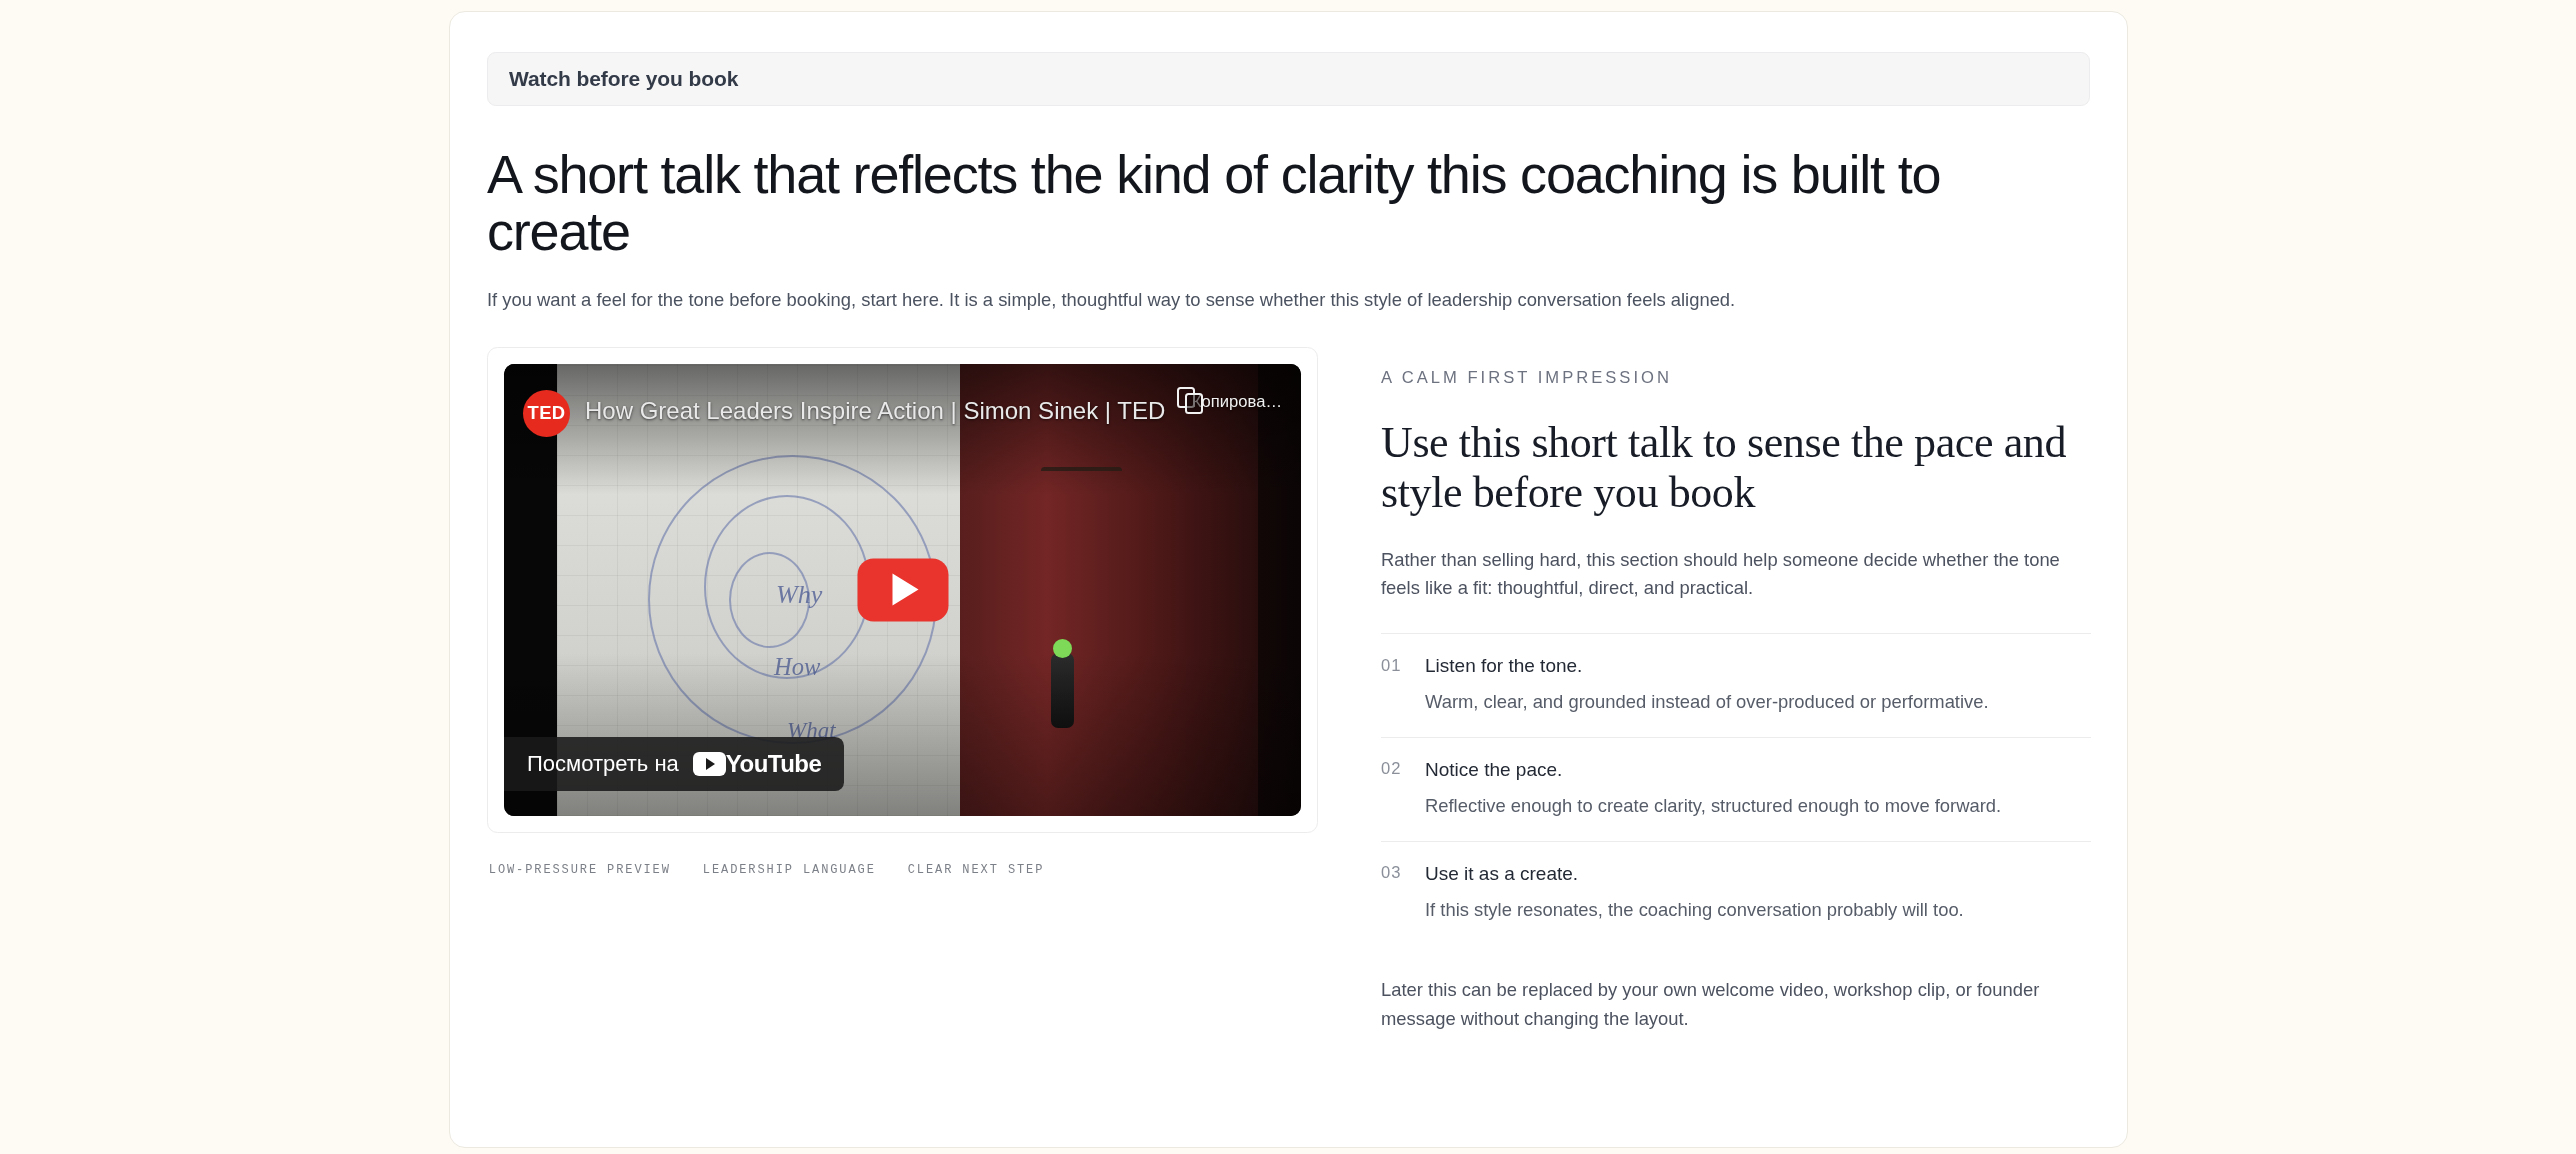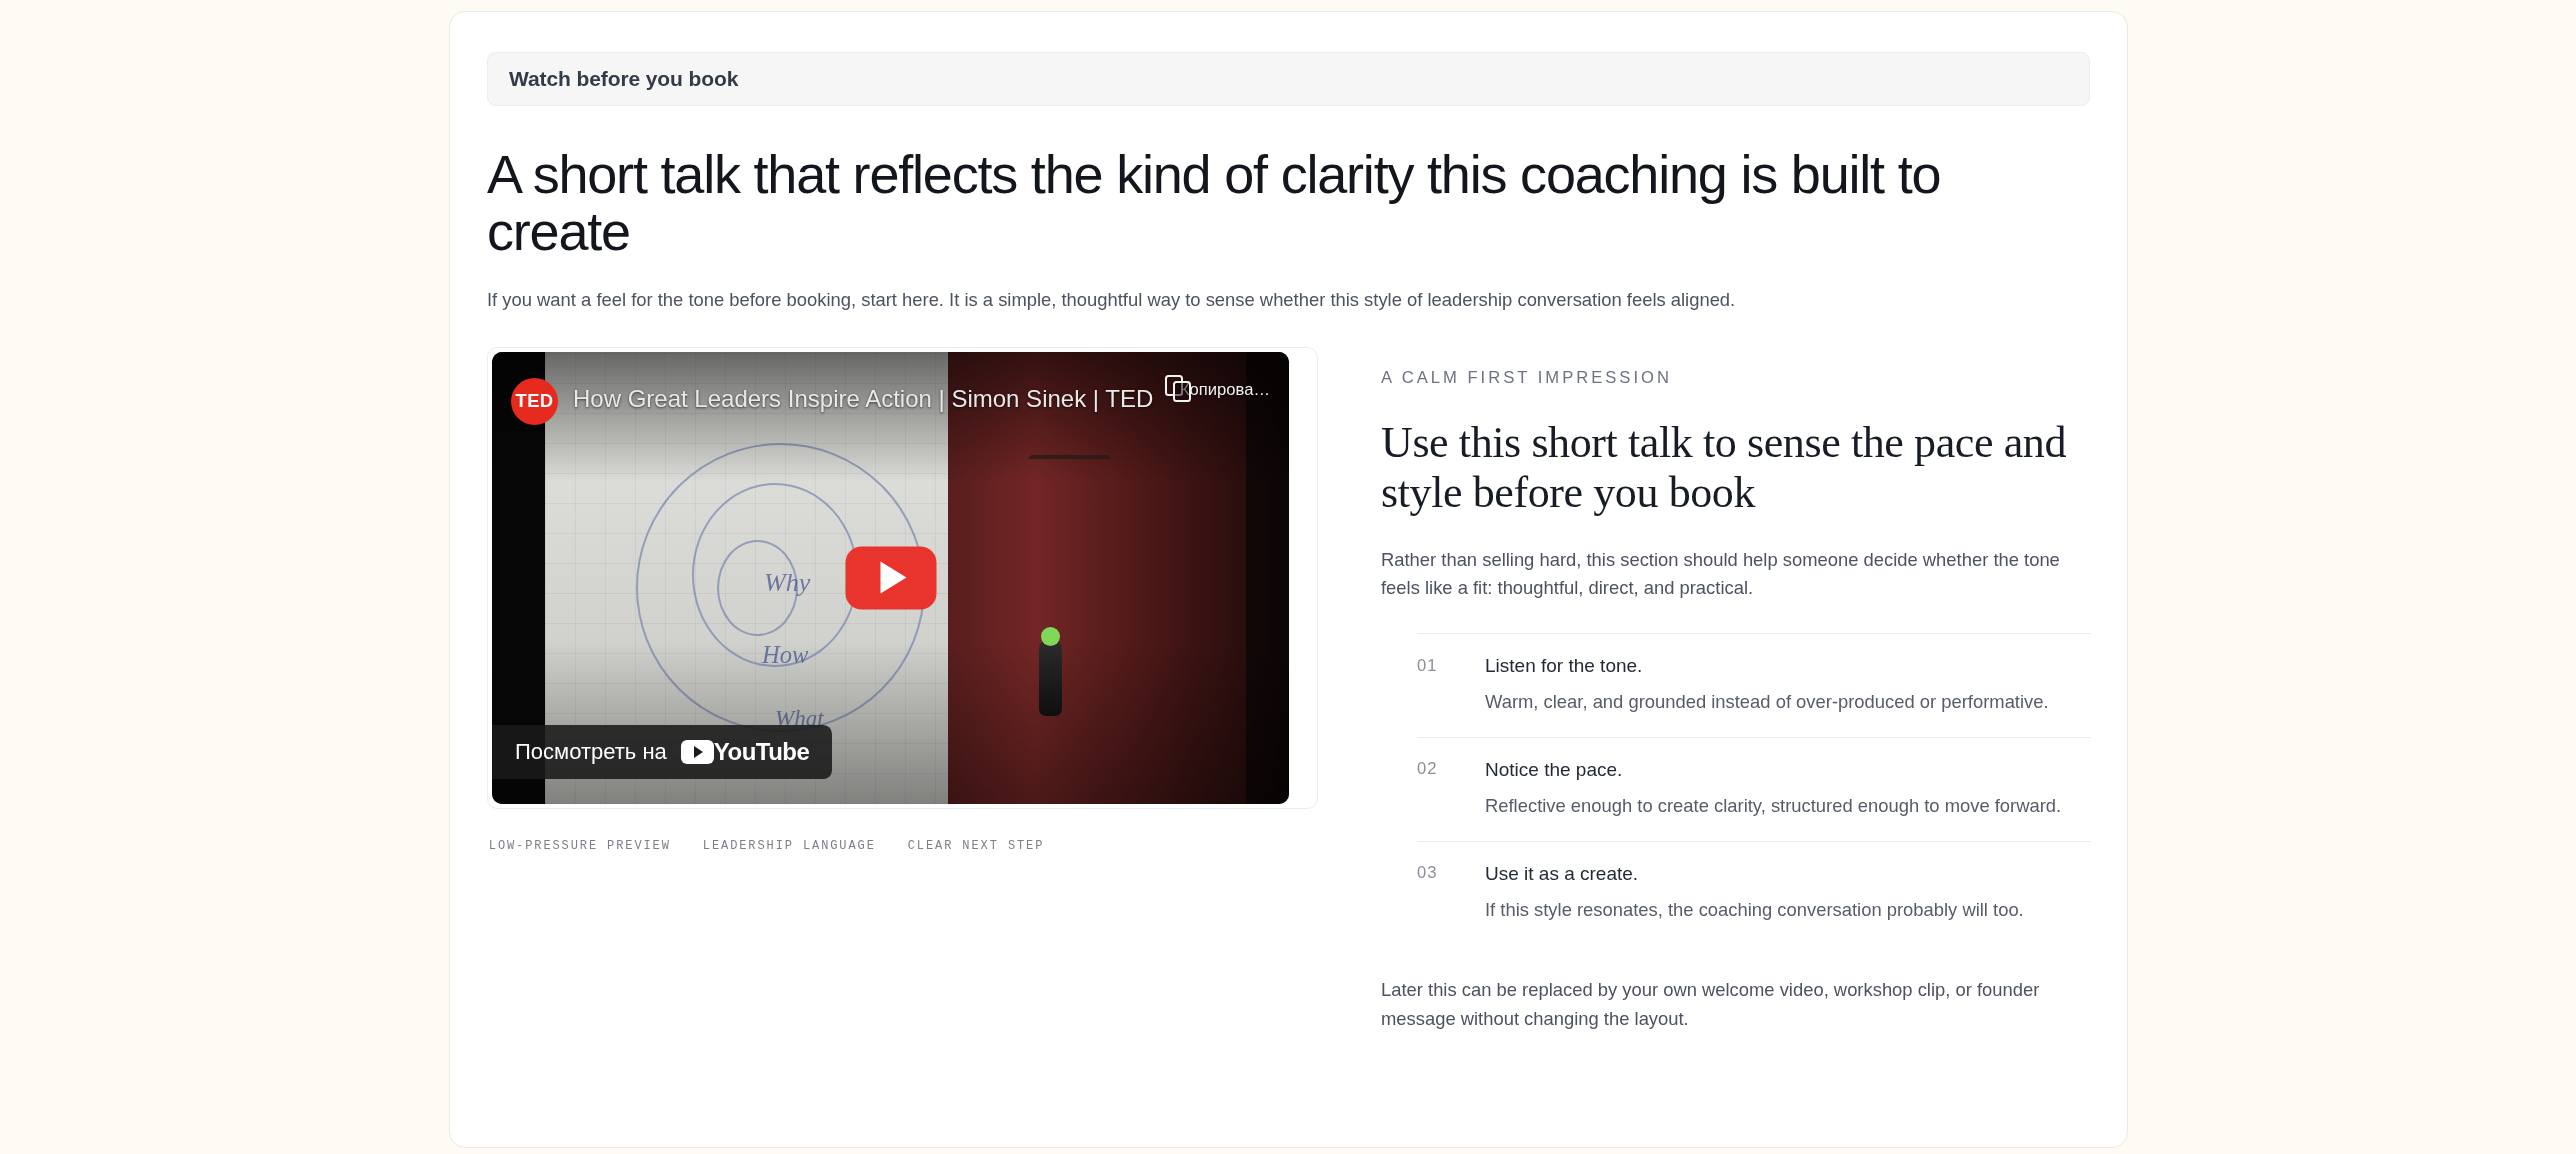--- a/index.html
+++ b/index.html
@@ -75,21 +75,21 @@
     gap: 63px;
   }
   .col-left  { width: 831px; flex: none; }
   .col-right { width: 710px; flex: none; }
 
   
   .video-frame {
     width: 831px;
     border: 0.9px solid #ececec;
     border-radius: 10.5px;
-    padding: 4px;
+    padding: 16px;
     background: #ffffff;
   }
   .video {
     position: relative;
     width: 797px;
     height: 452px;
     border-radius: 10.5px;
     overflow: hidden;
     background: #0a0a0a;
   }
@@ -271,24 +271,23 @@
     margin-top: 28px;
     font-size: 18.4px;
     line-height: 1.55;
     color: #4c525f;
     max-width: 710px;
   }
 
   .steps { margin-top: 30px; }
   .step {
     display: flex;
-    gap: 45px;
+    gap: 21px;
     padding: 19px 0 21px 0;
     border-top: 0.9px solid #ececec;
-    margin-left: 36px;
   }
   .step-num {
     font-size: 16.6px;
     color: #8a8f99;
     letter-spacing: 0.9px;
     padding-top: 2.6px;
     min-width: 23px;
   }
   .step-body { flex: 1; }
   .step-title {

